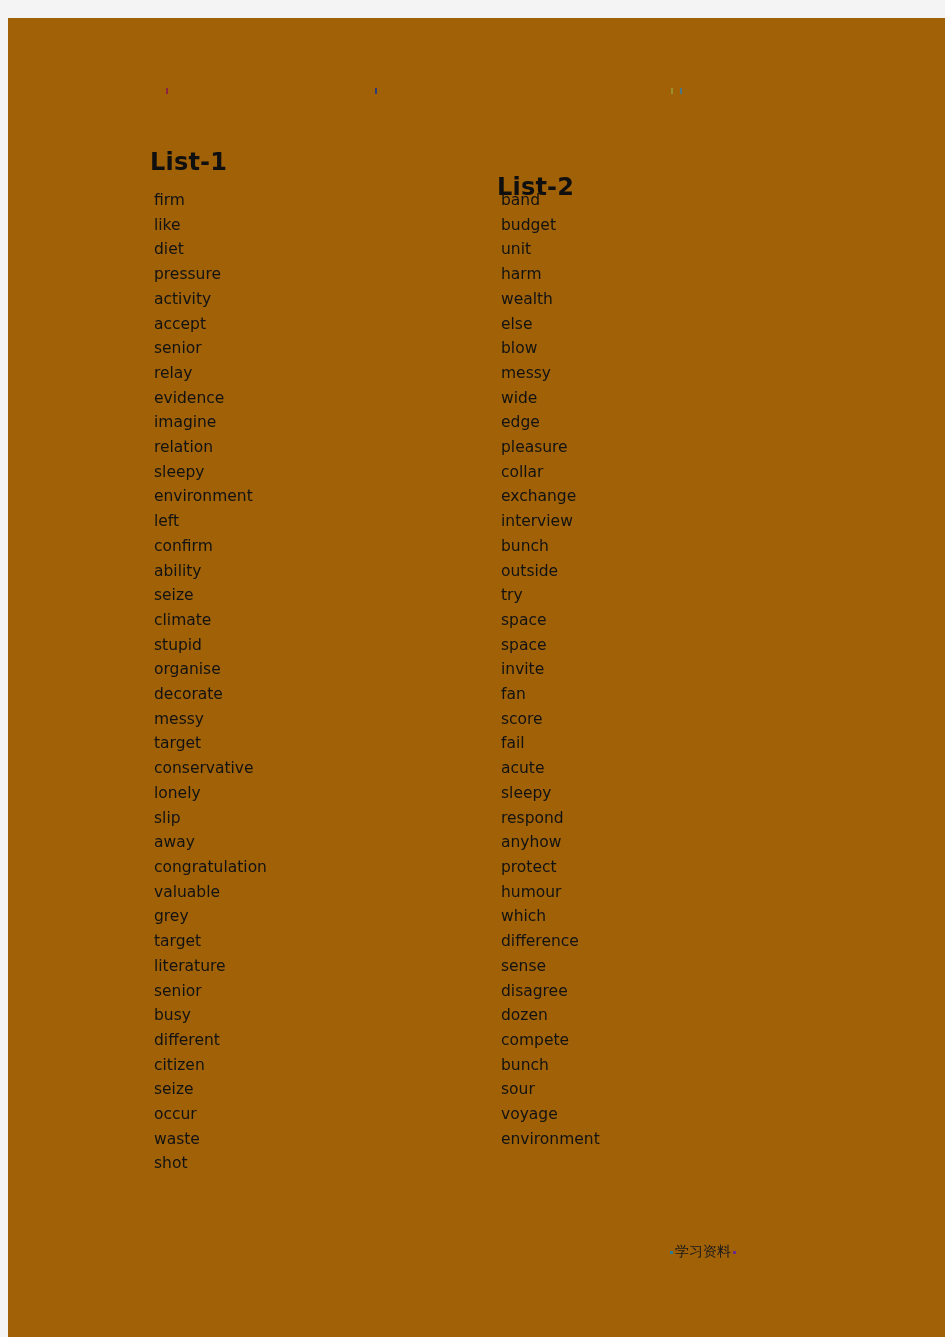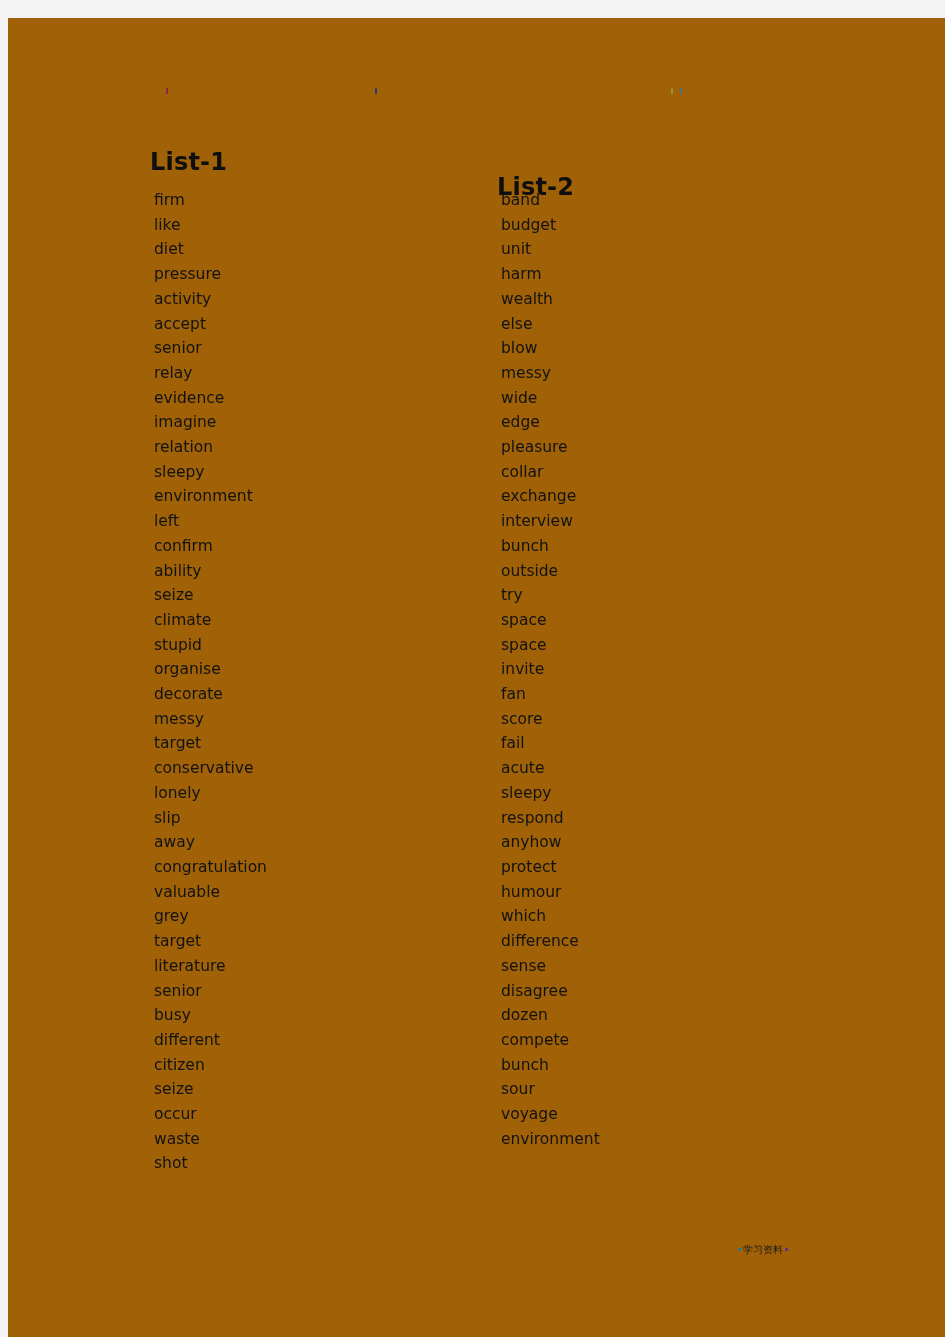--- a/index.html
+++ b/index.html
@@ -84,24 +84,24 @@
   }
   .word-item {
     font-size: 15.5px;
     line-height: 24.7px;
     color: #121212;
     white-space: nowrap;
   }
 
   .page-footer {
     position: absolute;
-    left: 728px;
+    left: 660px;
     top: 1225px;
     width: 200px;
-    font-size: 10px;
+    font-size: 14px;
     color: #1a1a1a;
     white-space: nowrap;
   }
   .footer-dot {
     display: inline-block;
     width: 3px;
     height: 3px;
     vertical-align: 2px;
     margin: 0 2px;
   }

